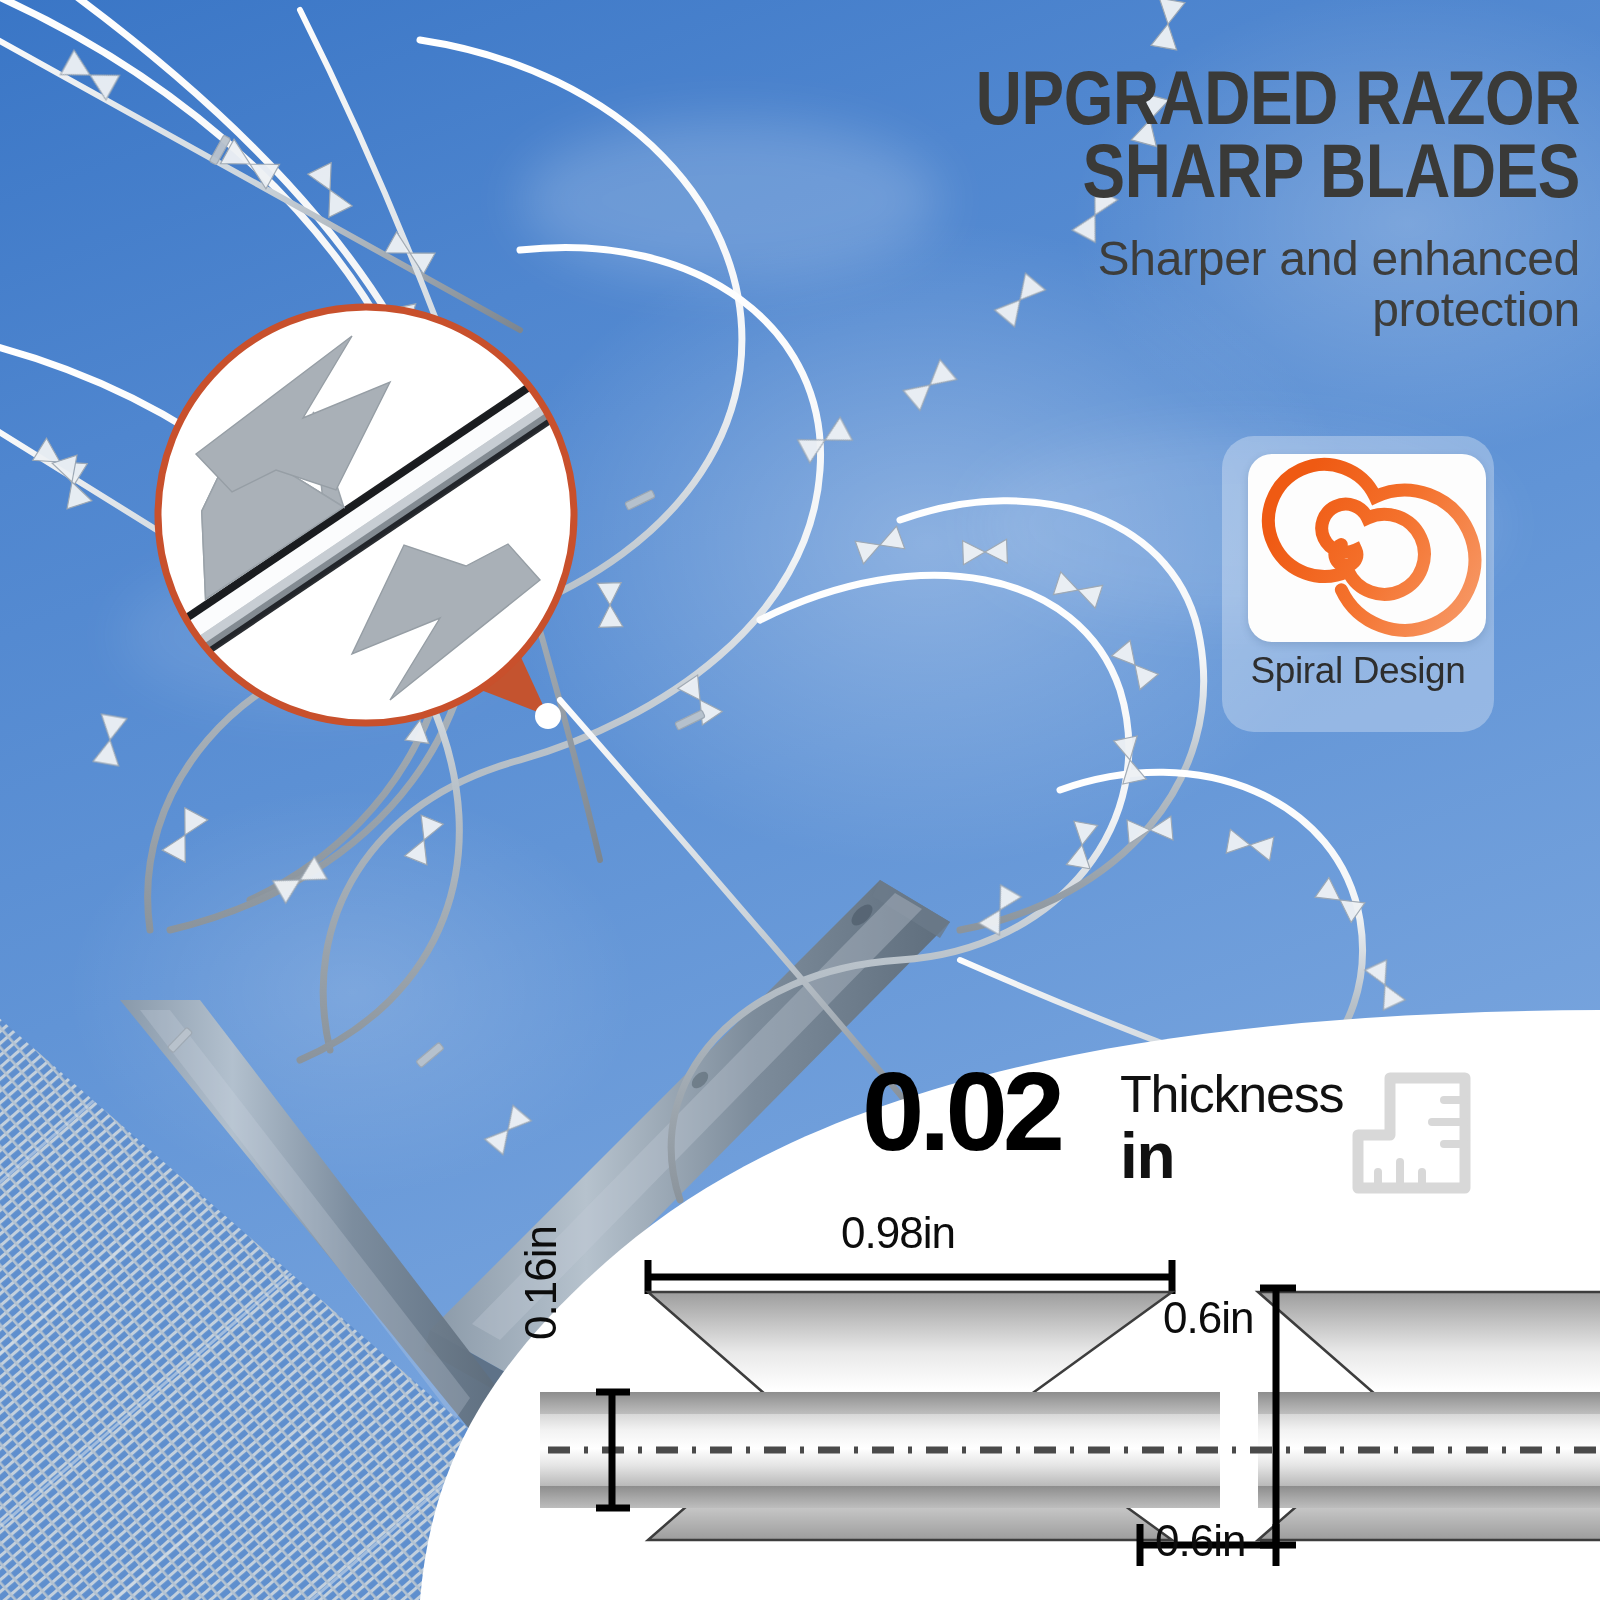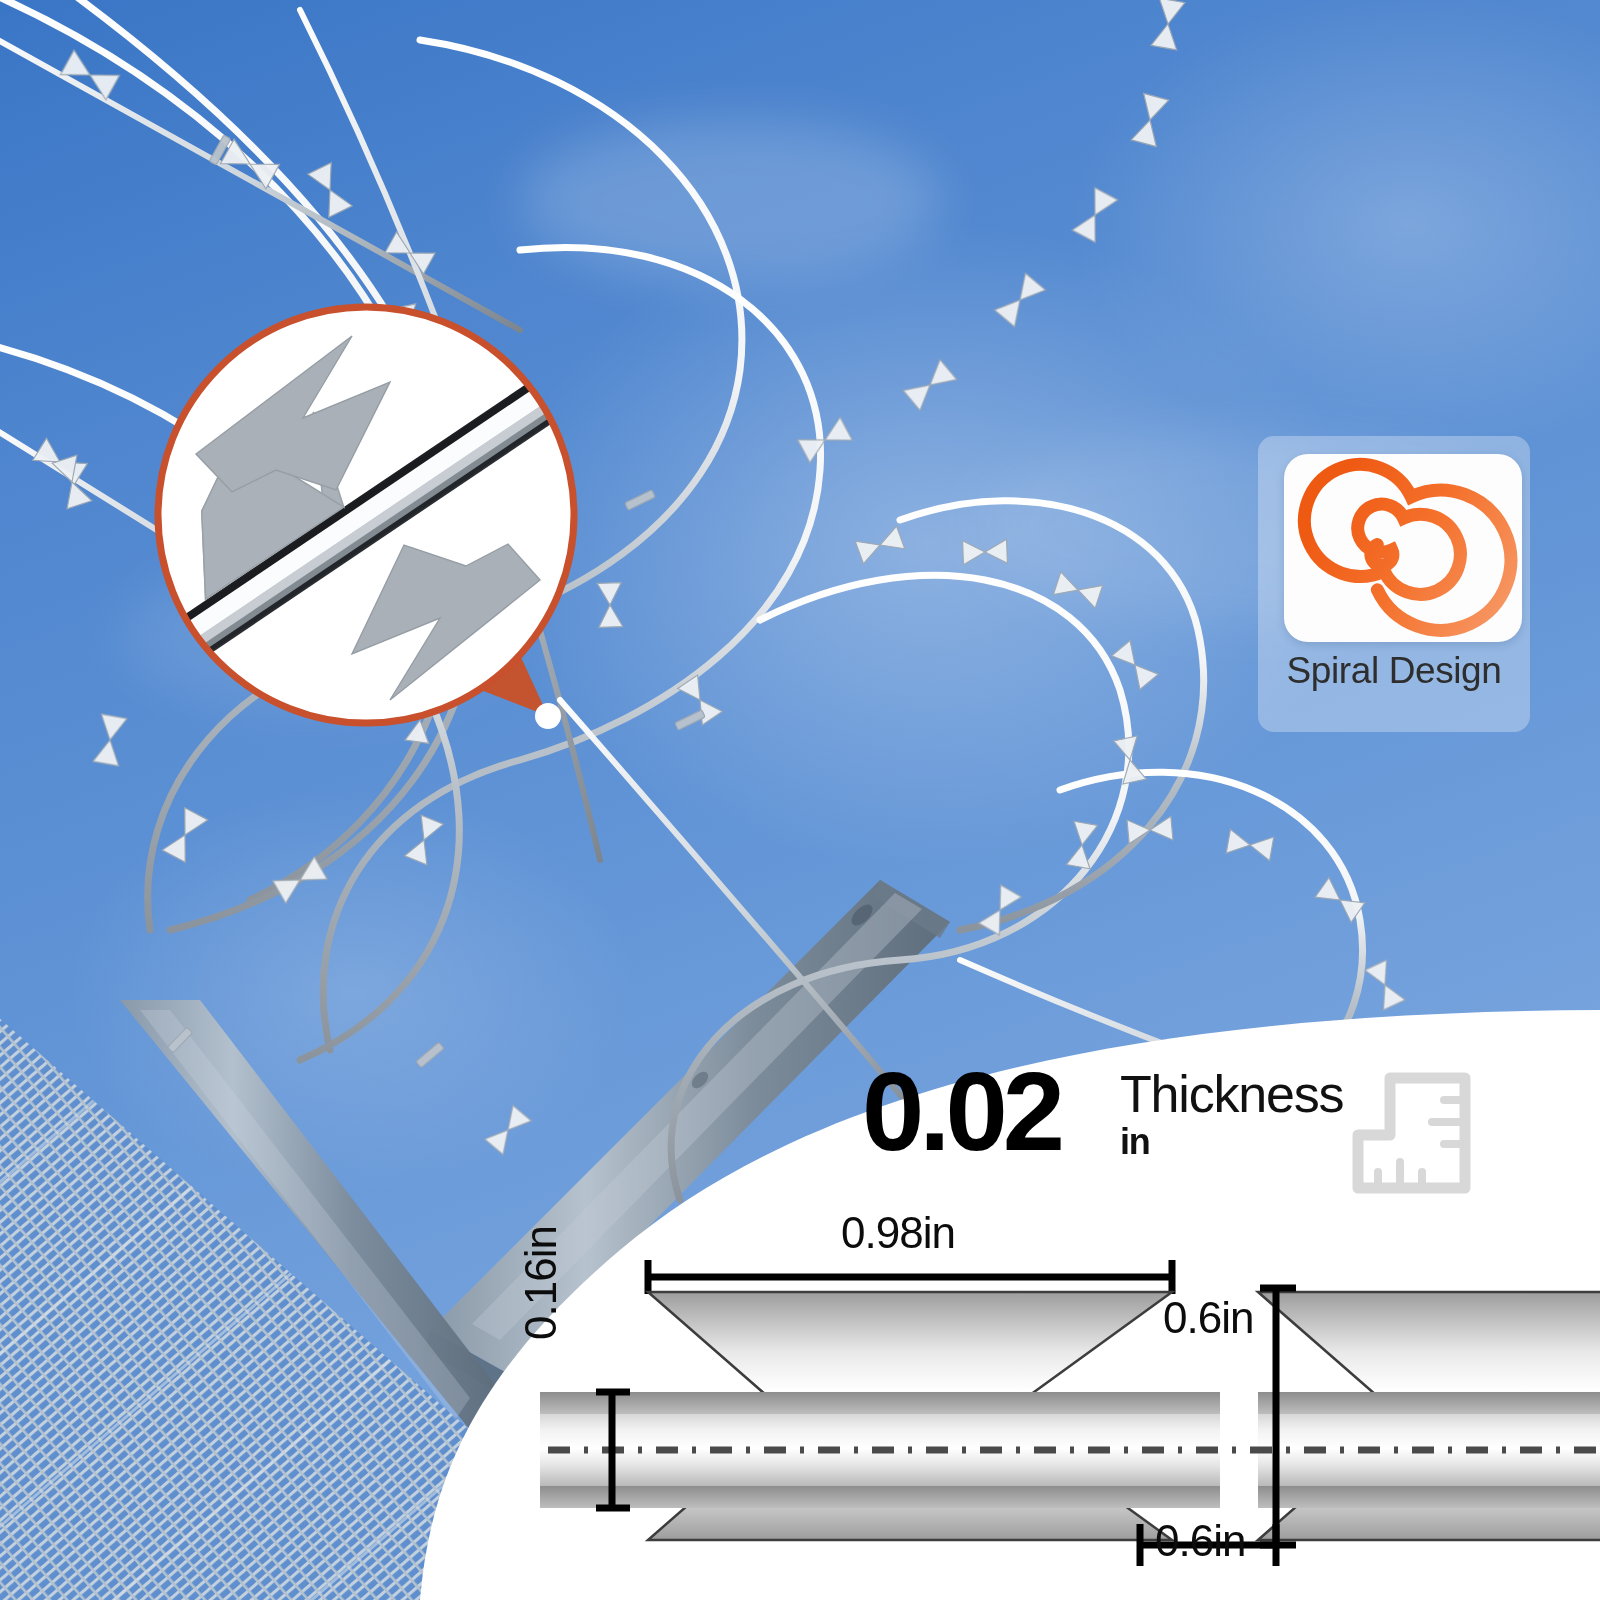--- a/index.html
+++ b/index.html
@@ -21,32 +21,32 @@
 
   
   .headline{position:absolute;left:790px;top:62px;width:790px;text-align:right;}
   .h-line{font-family:"Liberation Sans", sans-serif;font-weight:700;
     font-size:76px;line-height:.96;letter-spacing:-0.5px;color:#3a3a38;
     transform:scaleX(.84);transform-origin:right center;white-space:nowrap;}
   .sub{margin-top:26px;font-size:48px;line-height:1.06;color:#3d3d3b;font-weight:400;
     letter-spacing:-0.3px;}
 
   
-  .badge{position:absolute;left:1258px;top:436px;width:272px;height:296px;
-    border-radius:16px;background:rgba(255,255,255,.30);}
+  .badge{position:absolute;left:1222px;top:436px;width:272px;height:296px;
+    border-radius:32px;background:rgba(255,255,255,.30);}
   .badge-card{position:absolute;left:26px;top:18px;width:238px;height:188px;
     border-radius:24px;background:#fdfdfd;box-shadow:0 3px 8px rgba(20,50,90,.16);}
   .badge-label{position:absolute;left:0;right:0;top:214px;text-align:center;
     font-size:37px;color:#2e2e2e;letter-spacing:-0.4px;}
 
   .thickness{position:absolute;left:862px;top:1062px;width:540px;height:130px;}
   .tk-num{position:absolute;left:0;top:-6px;font-size:112px;font-weight:700;color:#000000;
     letter-spacing:-5px;line-height:1;font-family:"Liberation Sans",sans-serif;}
   .tk-w1{position:absolute;left:258px;top:6px;font-size:52px;font-weight:400;color:#111;line-height:1;letter-spacing:-1.2px;}
-  .tk-w2{position:absolute;left:258px;top:62px;font-size:36px;font-weight:700;color:#111;line-height:1;letter-spacing:-1.2px;}
+  .tk-w2{position:absolute;left:258px;top:62px;font-size:64px;font-weight:700;color:#111;line-height:1;letter-spacing:-1.2px;}
 
   .dim-lbl{position:absolute;font-size:44px;color:#0c0c0c;letter-spacing:-1px;
     font-family:"Liberation Sans",sans-serif;white-space:nowrap;}
   #lbl-098{left:841px;top:1208px;}
   #lbl-06a{left:1163px;top:1293px;}
   #lbl-06b{left:1155px;top:1516px;}
   #lbl-016{left:516px;top:1340px;transform:rotate(-90deg);transform-origin:left top;}
 </style>
 </head>
 <body>
@@ -324,20 +324,26 @@
         <rect x="110" y="504" width="540" height="18" fill="#fbfcfd"></rect>
         <rect x="110" y="522" width="540" height="9" fill="#c7cdd3"></rect>
         <rect x="110" y="531" width="540" height="6" fill="#838b92"></rect>
         <rect x="110" y="537" width="540" height="4" fill="#22252a"></rect>
       </g>
     </g>
     <circle cx="366" cy="515" r="208" fill="none" stroke="#c8502c" stroke-width="7"></circle>
     <circle cx="548" cy="716" r="13" fill="#ffffff"></circle>
   </svg>
 
+  <div class="headline">
+    <div class="h-line">UPGRADED RAZOR</div>
+    <div class="h-line">SHARP BLADES</div>
+    <div class="sub">Sharper and enhanced</div>
+    <div class="sub" style="margin-top:0">protection</div>
+  </div>
 
   <div class="badge">
     <div class="badge-card">
       <svg viewBox="0 0 238 188" width="238" height="188">
         <defs>
           <linearGradient id="gSpiral" x1="0" y1="0" x2="0.6" y2="1">
             <stop offset="0%" stop-color="#f79b6a"></stop>
             <stop offset="55%" stop-color="#f4712c"></stop>
             <stop offset="100%" stop-color="#ef5a13"></stop>
           </linearGradient>

